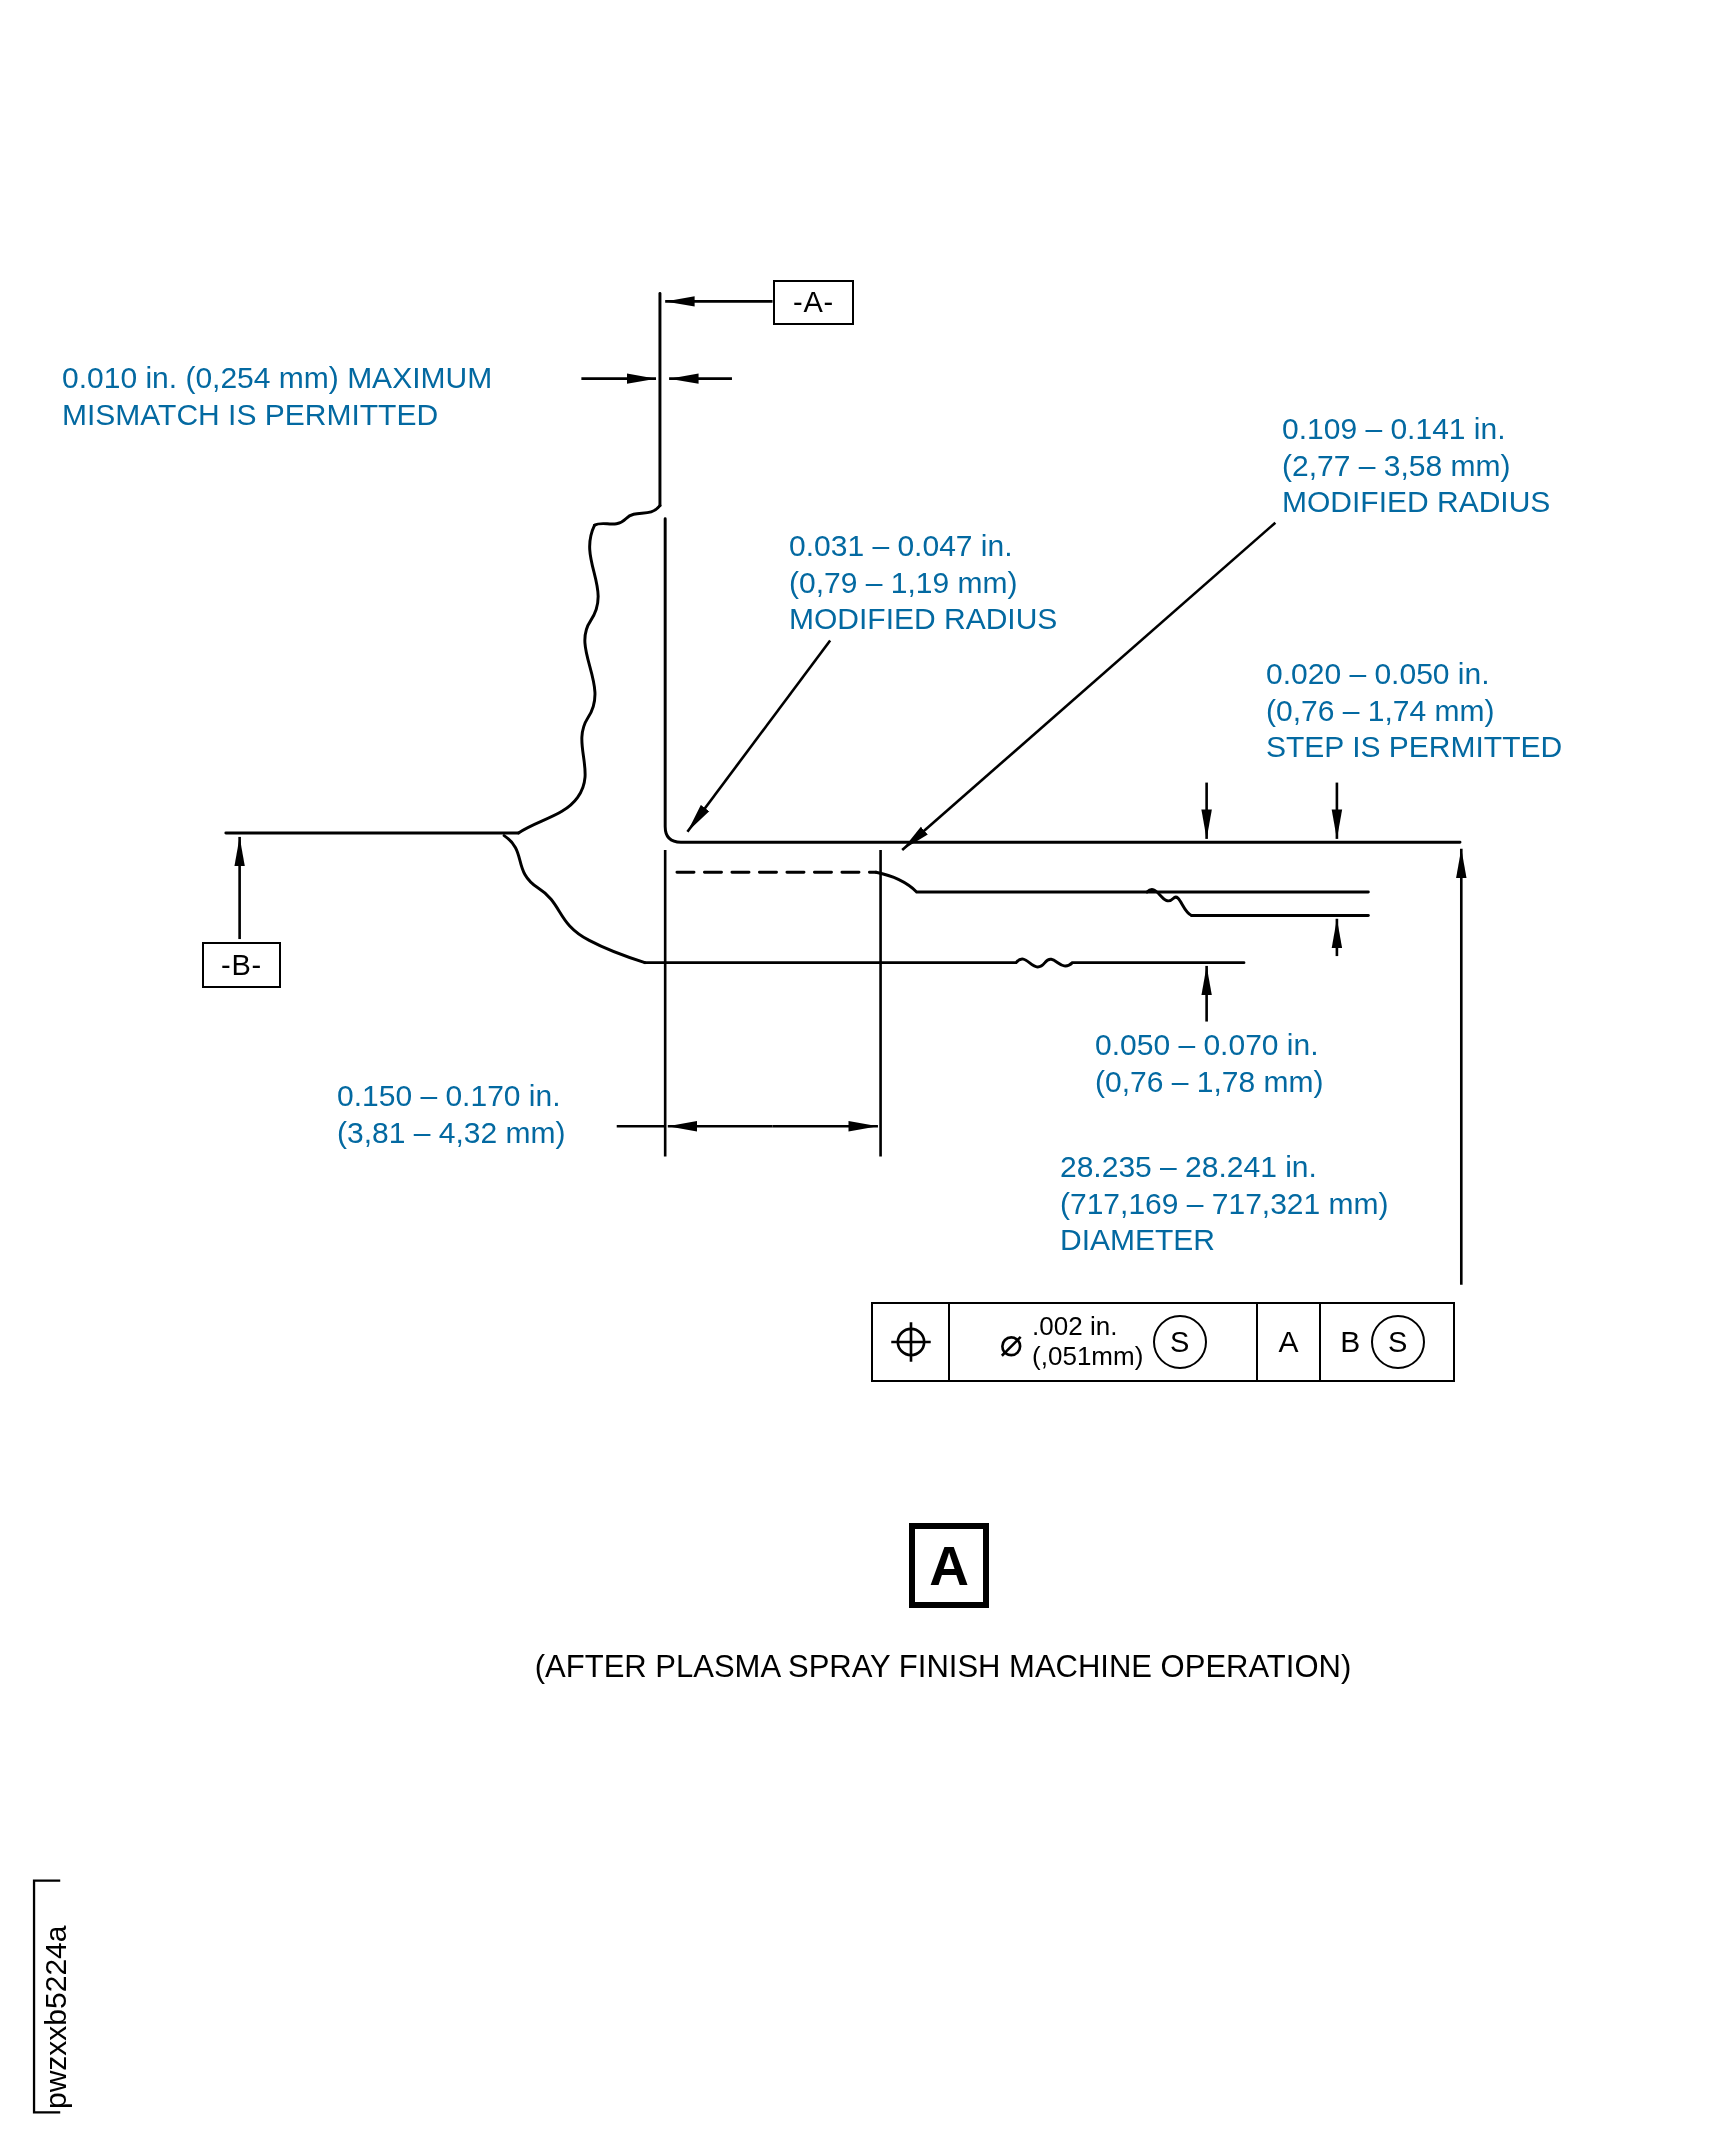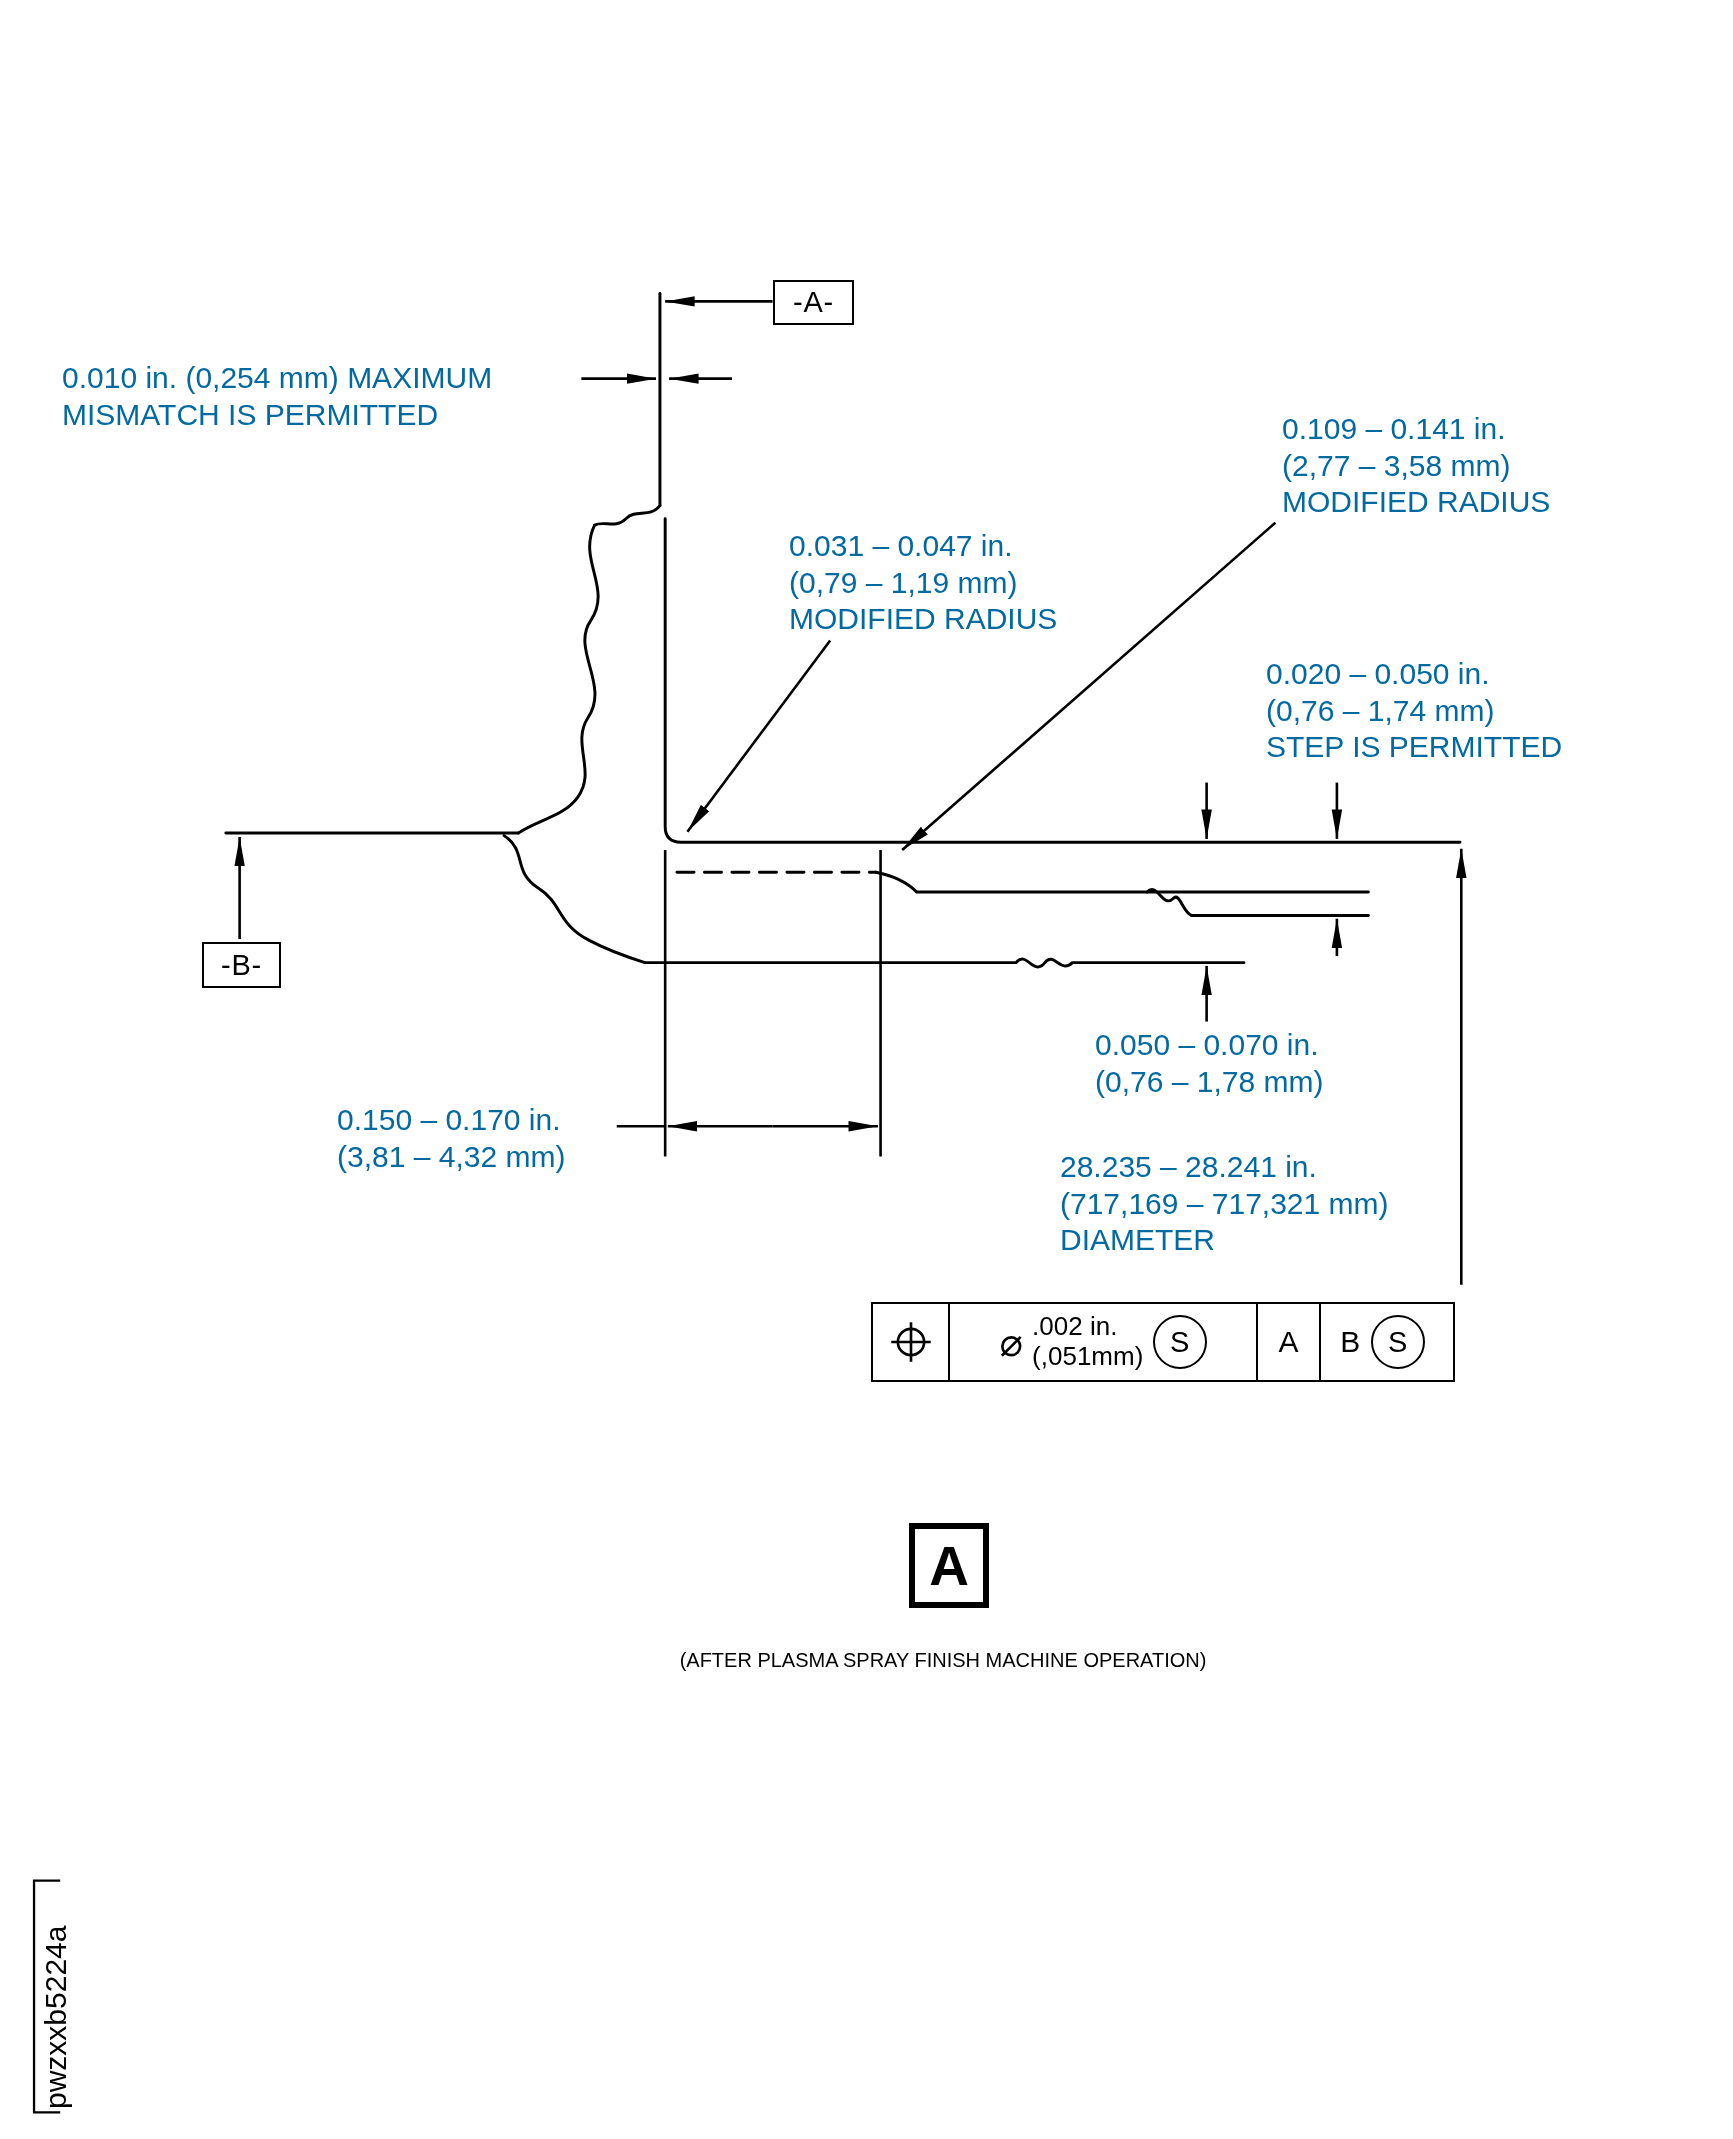--- a/index.html
+++ b/index.html
@@ -62,21 +62,21 @@
     width:68px;height:73px;
     border:6.5px solid #000;
     box-sizing:content-box;
     display:flex;align-items:center;justify-content:center;
     font-size:55px;font-weight:700;
   }
   .caption{
     position:absolute;
     left:157px;top:1649px;width:1572px;
     text-align:center;
-    font-size:20px;
+    font-size:31px;
   }
   .docid{
     position:absolute;
     left:39px;top:2109px;
     transform:rotate(-90deg);
     transform-origin:0 0;
     font-size:30px;
     white-space:nowrap;
   }
 </style>
@@ -171,21 +171,21 @@
 (0,79 – 1,19 mm)
 MODIFIED RADIUS</div>
 
   <div class="note" style="left:1266px;top:656px;">0.020 – 0.050 in.
 (0,76 – 1,74 mm)
 STEP IS PERMITTED</div>
 
   <div class="note" style="left:1095px;top:1027px;">0.050 – 0.070 in.
 (0,76 – 1,78 mm)</div>
 
-  <div class="note" style="left:337px;top:1102px;">0.150 – 0.170 in.
+  <div class="note" style="left:337px;top:1078px;">0.150 – 0.170 in.
 (3,81 – 4,32 mm)</div>
 
   <div class="note" style="left:1048px;top:1149px;margin-left:12px;">28.235 – 28.241 in.
 (717,169 – 717,321 mm)
 DIAMETER</div>
 
   <div class="fcf">
     <div class="fcf-cell fcf-sym fcf-divider">
       <svg width="50" height="50" viewBox="0 0 76 76">
         <circle cx="38" cy="38" r="20" stroke="#000" stroke-width="4" fill="none"></circle>

